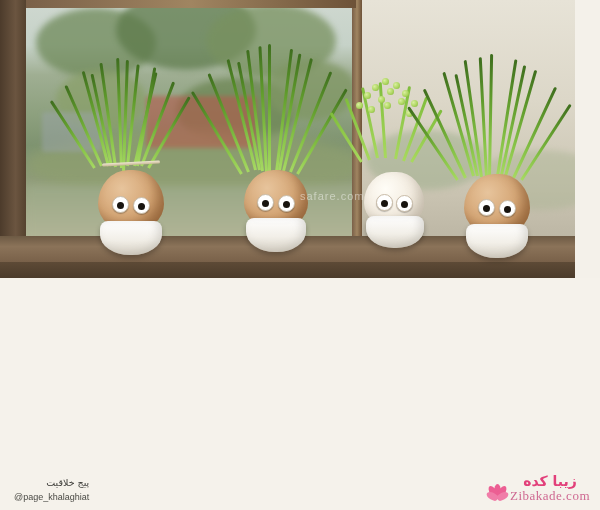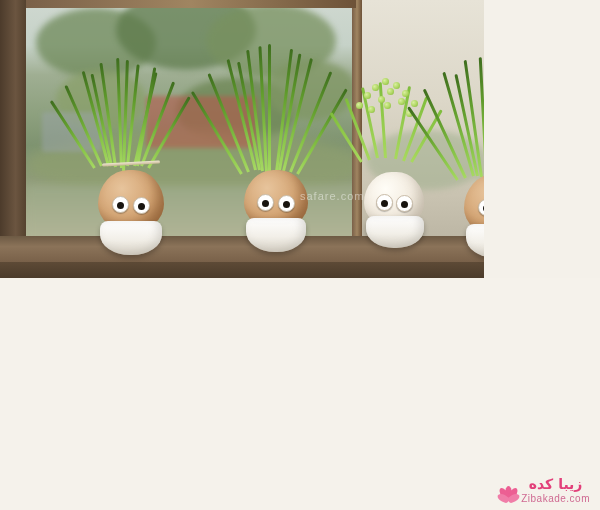--- a/index.html
+++ b/index.html
@@ -16,21 +16,21 @@
     height: 510px;
     overflow: hidden;
     background: #f4f1ea;
   }
 
   
   .photo {
     position: absolute;
     left: 0;
     top: 0;
-    width: 484px;
+    width: 575px;
     height: 278px;
     overflow: hidden;
     background: #9fb6a0;
   }
   
   .bg-wall {
     position: absolute;
     left: 0; top: 0; width: 600px; height: 278px;
     background:
       linear-gradient(180deg, #d9d2c4 0%, #cfc8b8 8%, #c9c2b2 14%, #bdb6a6 16%, #b9b2a2 100%);
@@ -193,23 +193,23 @@
   .logo-text {
     text-align: center;
     line-height: 1.15;
   }
   .logo-fa {
     font-size: 14px;
     font-weight: bold;
     color: #e2407a;
   }
   .logo-en {
-    font-size: 10px;
+    font-size: 13px;
     color: #cf6a92;
-    font-family: Liberation Sans, sans-serif;
+    font-family: Liberation Serif, serif;
     letter-spacing: .5px;
   }
   .lotus {
     width: 26px; height: 22px;
     position: relative;
   }
   .petal {
     position: absolute;
     bottom: 0;
     left: 50%;
@@ -344,20 +344,24 @@
       <div class="eye" style="left:42px; top:145px;"></div>
       <div class="eye" style="left:63px; top:146px;"></div>
       <div class="cup" style="left:30px; top:170px; width:62px; height:34px;"></div>
     </div>
 
     <div class="photo-watermark">safare.com</div>
   </div>
 
   <div class="textarea">
 
+    <div class="credit">
+      <span>پیج خلاقیت</span>
+      <span class="handle">@page_khalaghiat</span>
+    </div>
 
     <div class="logo">
       <div class="logo-text">
         <div class="logo-fa">زیبا کده</div>
         <div class="logo-en">Zibakade.com</div>
       </div>
       <div class="lotus">
         <div class="petal" style="transform:rotate(0deg);"></div>
         <div class="petal" style="transform:rotate(-32deg);"></div>
         <div class="petal" style="transform:rotate(32deg);"></div>

